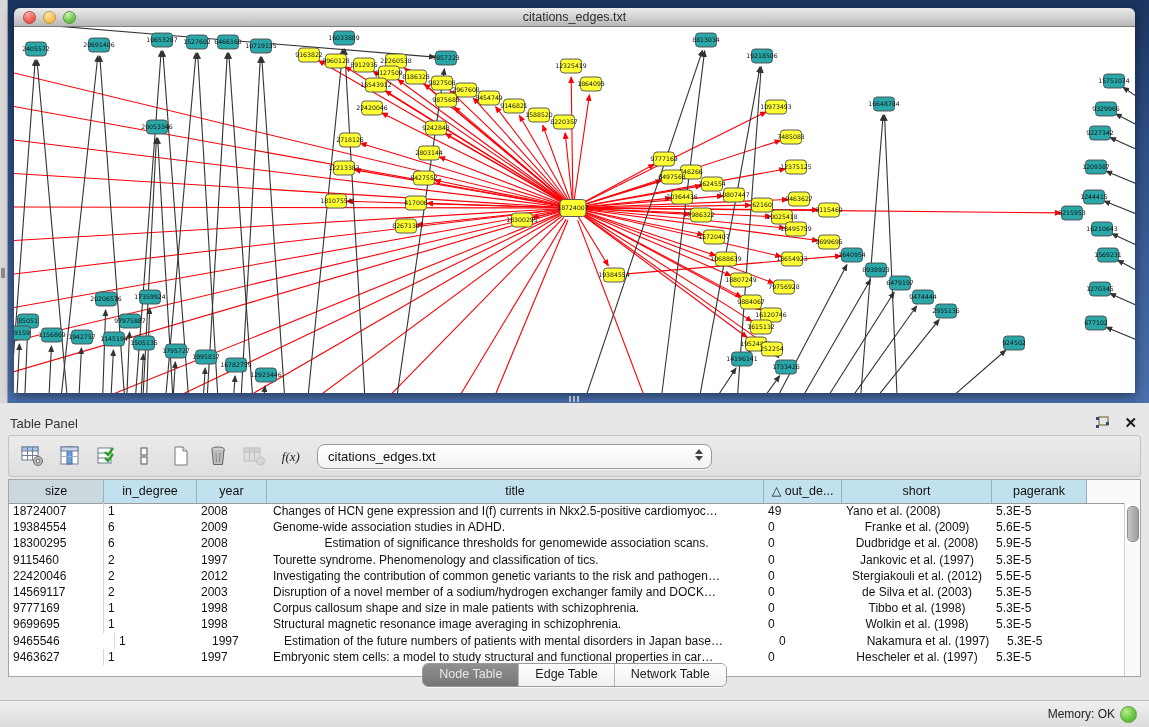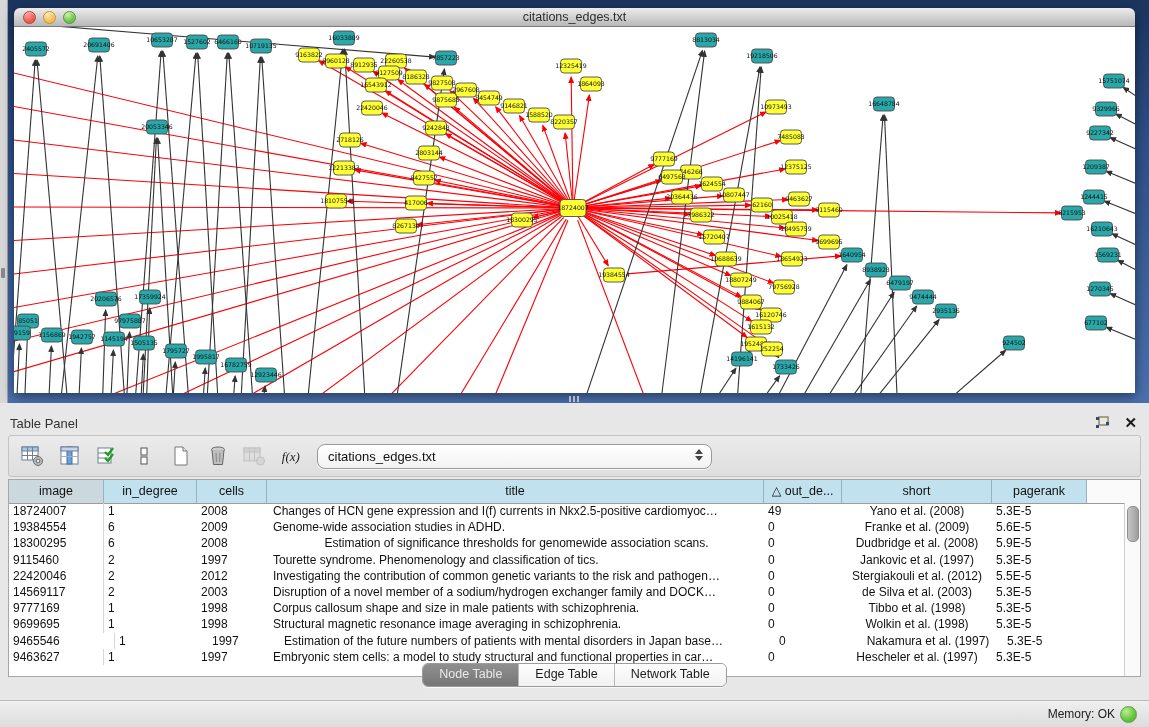--- a/index.html
+++ b/index.html
@@ -512,37 +512,37 @@
         <span class="combo-text">citations_edges.txt</span>
         <span class="combo-arrows">
             <i class="up"></i>
             <i class="dn"></i>
           </span>
       </div>
     </div>
 
     <div class="tablebox">
       <div class="thead" id="thead">
-          <div class="th first" style="width: 95px;">image</div>
+          <div class="th first" style="width: 95px;">size</div>
           <div class="th" style="width: 93px;">in_degree</div>
-          <div class="th" style="width: 70px;">cells</div>
+          <div class="th" style="width: 70px;">year</div>
           <div class="th" style="width: 497px;">title</div>
           <div class="th" style="width: 78px;">△ out_de...</div>
           <div class="th" style="width: 150px;">short</div>
           <div class="th" style="width: 95px;">pagerank</div>
           <div class="th filler"></div>
         </div>
       <div class="tbody" id="tbody">
           <div class="tr">
             <div class="td c0" style="width: 95px; box-sizing: border-box;">18724007</div>
             <div class="td c1" style="width: 93px; box-sizing: border-box;">1</div>
             <div class="td c2" style="width: 70px; box-sizing: border-box;">2008</div>
             <div class="td c3" style="width: 497px; box-sizing: border-box; padding-left: 6px;">Changes of HCN gene expression and I(f) currents in Nkx2.5-positive cardiomyoc…</div>
             <div class="td c4" style="width: 78px; box-sizing: border-box;">49</div>
-            <div class="td c5" style="width: 150px; box-sizing: border-box; text-align: center;">Yano et al. (2008)</div>
+            <div class="td c5" style="width: 150px; box-sizing: border-box; text-align: left;">Yano et al. (2008)</div>
             <div class="td c6" style="width: 95px; box-sizing: border-box;">5.3E-5</div>
           </div>
           <div class="tr">
             <div class="td c0" style="width: 95px; box-sizing: border-box;">19384554</div>
             <div class="td c1" style="width: 93px; box-sizing: border-box;">6</div>
             <div class="td c2" style="width: 70px; box-sizing: border-box;">2009</div>
             <div class="td c3" style="width: 497px; box-sizing: border-box; padding-left: 6px;">Genome-wide association studies in ADHD.</div>
             <div class="td c4" style="width: 78px; box-sizing: border-box;">0</div>
             <div class="td c5" style="width: 150px; box-sizing: border-box; text-align: center;">Franke et al. (2009)</div>
             <div class="td c6" style="width: 95px; box-sizing: border-box;">5.6E-5</div>

